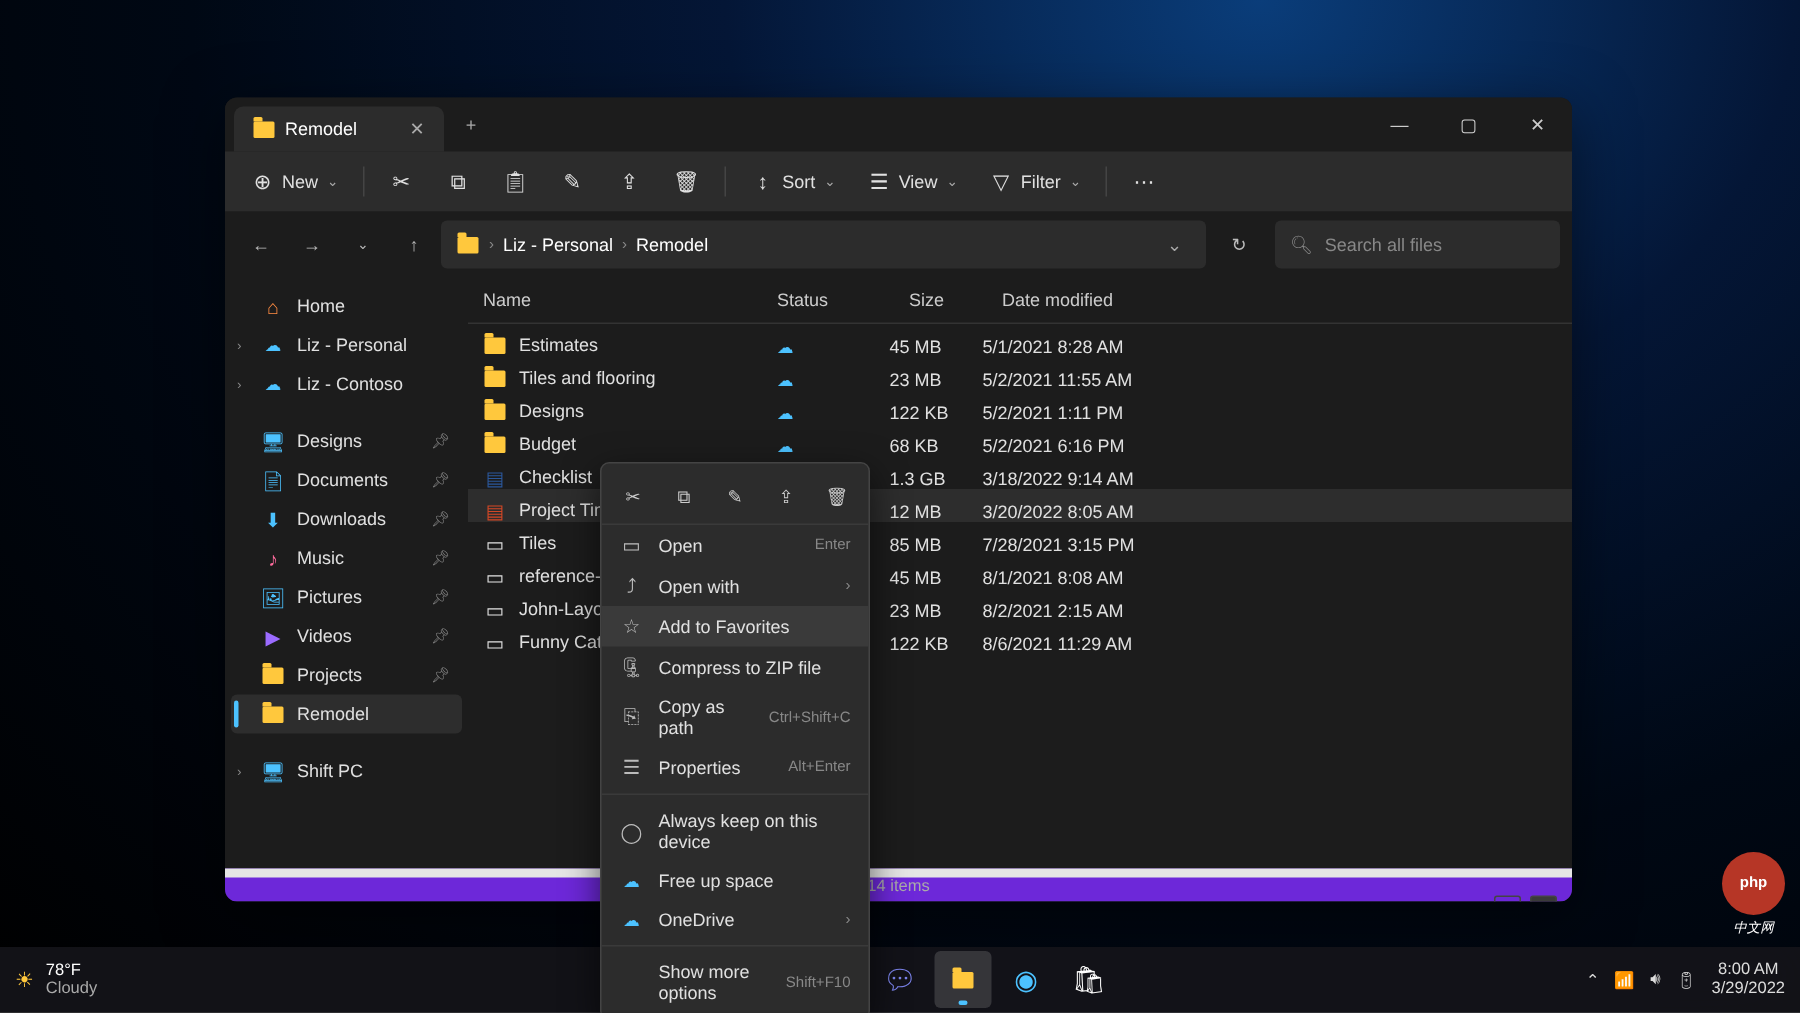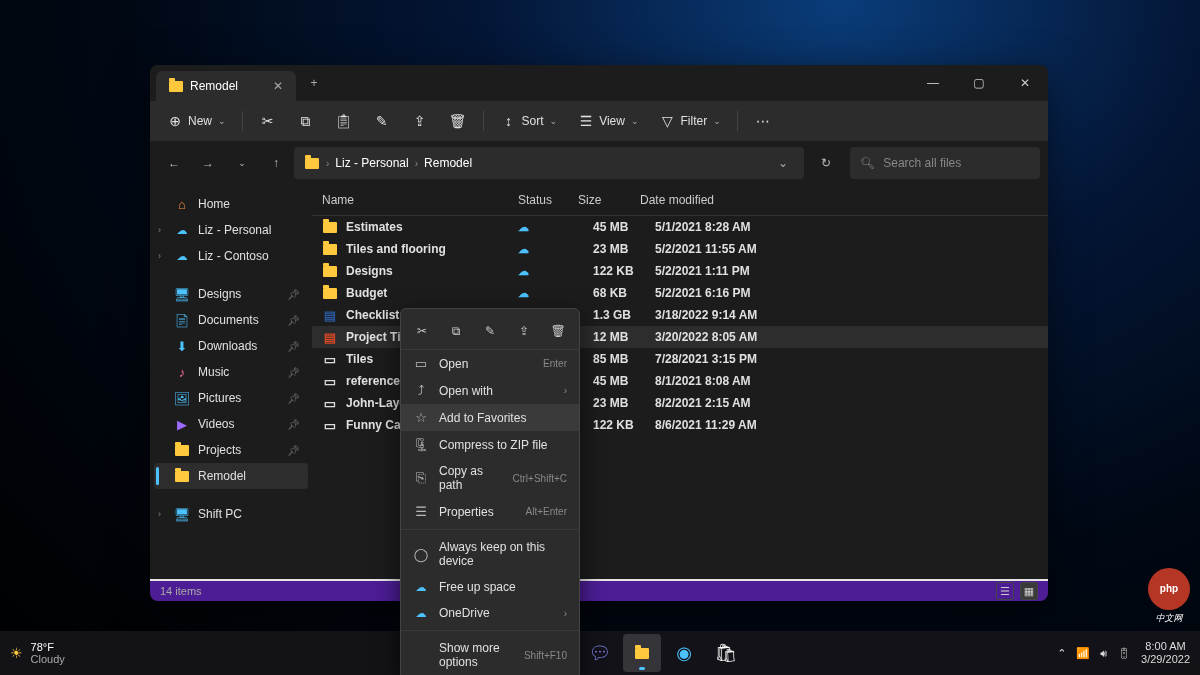--- a/index.html
+++ b/index.html
@@ -39,36 +39,36 @@
   .sb-item.active::before { content: ''; position: absolute; left: 2px; top: 4px; bottom: 4px; width: 3px; background: #4cc2ff; border-radius: 2px; }
   .sb-chev { position: absolute; left: 4px; color: #888; font-size: 9px; }
   .sb-pin { margin-left: auto; color: #888; font-size: 10px; }
   .sb-icon { width: 16px; height: 16px; display: flex; align-items: center; justify-content: center; font-size: 13px; }
   .sb-gap { height: 12px; }
   
   .content { flex: 1; display: flex; flex-direction: column; }
   .col-headers { display: flex; border-bottom: 1px solid #333; color: #ccc; padding: 8px 0; }
   .col-name { width: 206px; padding-left: 10px; }
   .col-status { width: 60px; }
-  .col-size { width: 62px; }
+  .col-size { width: 62px; margin-left: 28px; }
   .col-date { flex: 1; }
   
   .rows { flex: 1; }
-  .row { display: flex; align-items: center; height: 22px; color: #e0e0e0; cursor: pointer; font-weight: bold; }
+  .row { display: flex; align-items: flex-end; height: 22px; color: #e0e0e0; cursor: pointer; }
   .row.selected { background: #2d2d2d; }
   .row-name { width: 206px; padding-left: 10px; display: flex; align-items: center; gap: 8px; white-space: nowrap; overflow: hidden; }
   .row-status { width: 60px; display: flex; align-items: center; }
   .row-size { width: 62px; margin-left: 15px; }
   .row-date { flex: 1; }
   .file-icon { width: 16px; height: 16px; display: flex; align-items: center; justify-content: center; font-size: 13px; }
   
   .fldr { width: 14px; height: 11px; background: #ffc83d; border-radius: 1px; position: relative; }
   .fldr::before { content: ''; position: absolute; top: -3px; left: 0; width: 6px; height: 3px; background: #ffc83d; border-radius: 1px 1px 0 0; }
   
-  .statusbar { height: 22px; background: #4c1d95; border-top: 2px solid #e5e5e5; display: flex; align-items: center; padding: 0 10px; color: #aaa; font-size: 11px; }
+  .statusbar { height: 22px; background: #6d28d9; border-top: 6px solid #e5e5e5; display: flex; align-items: center; padding: 0 10px; color: #aaa; font-size: 11px; flex-direction: column; }
   .statusbar .views { margin-left: auto; display: flex; gap: 6px; }
   .view-btn { width: 18px; height: 18px; display: flex; align-items: center; justify-content: center; cursor: pointer; color: #ccc; border: 1px solid #444; border-radius: 2px; }
   .view-btn.active { background: #3a3a3a; }
   
   .context-menu { position: absolute; left: 400px; top: 308px; width: 180px; background: #2c2c2c; border: 1px solid #444; border-radius: 6px; box-shadow: 0 8px 24px rgba(0,0,0,0.6); color: #e0e0e0; padding: 4px 0; z-index: 100; }
   .cm-iconrow { display: flex; justify-content: space-around; padding: 6px 4px; border-bottom: 1px solid #3a3a3a; }
   .cm-iconbtn { width: 28px; height: 24px; display: flex; align-items: center; justify-content: center; cursor: pointer; border-radius: 4px; color: #ccc; }
   .cm-item { display: flex; align-items: center; gap: 10px; padding: 6px 12px; cursor: pointer; }
   .cm-item.highlighted { background: #3a3a3a; }
   .cm-icon { width: 16px; display: flex; align-items: center; justify-content: center; font-size: 13px; color: #bbb; }

